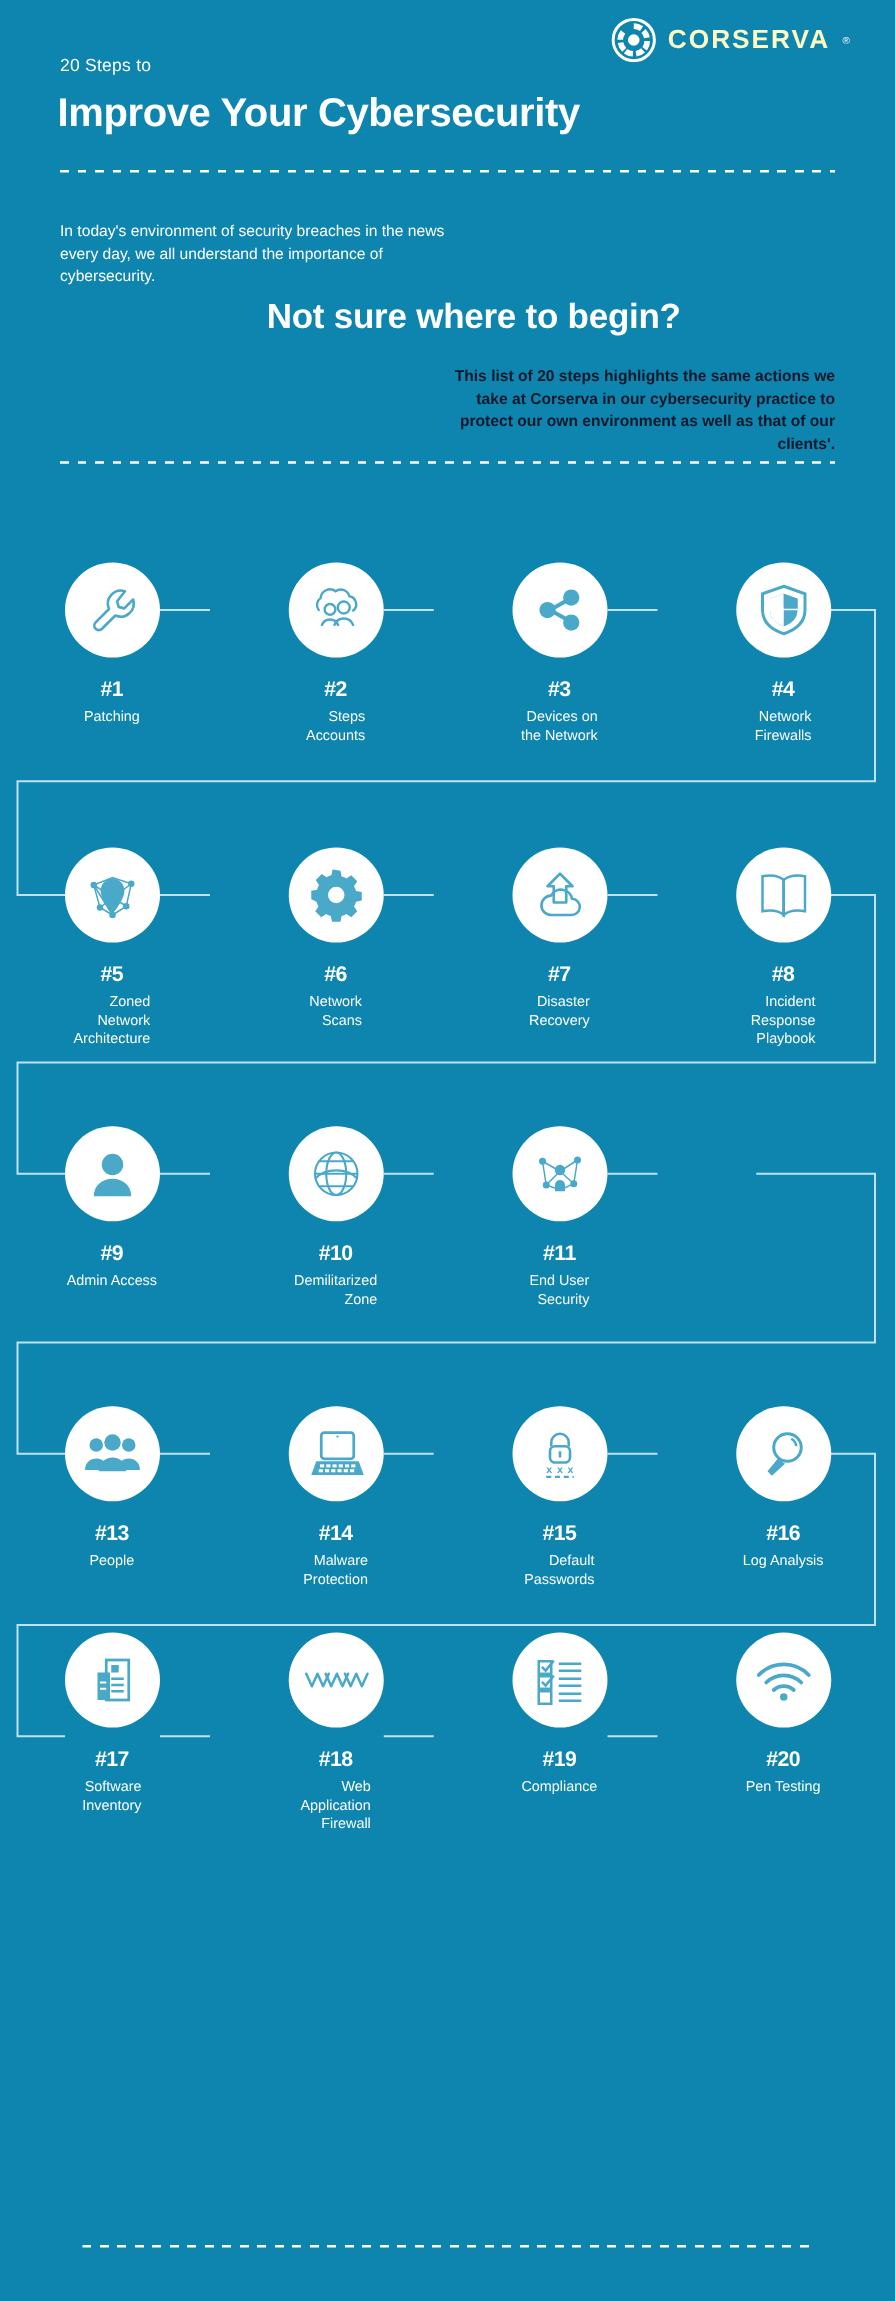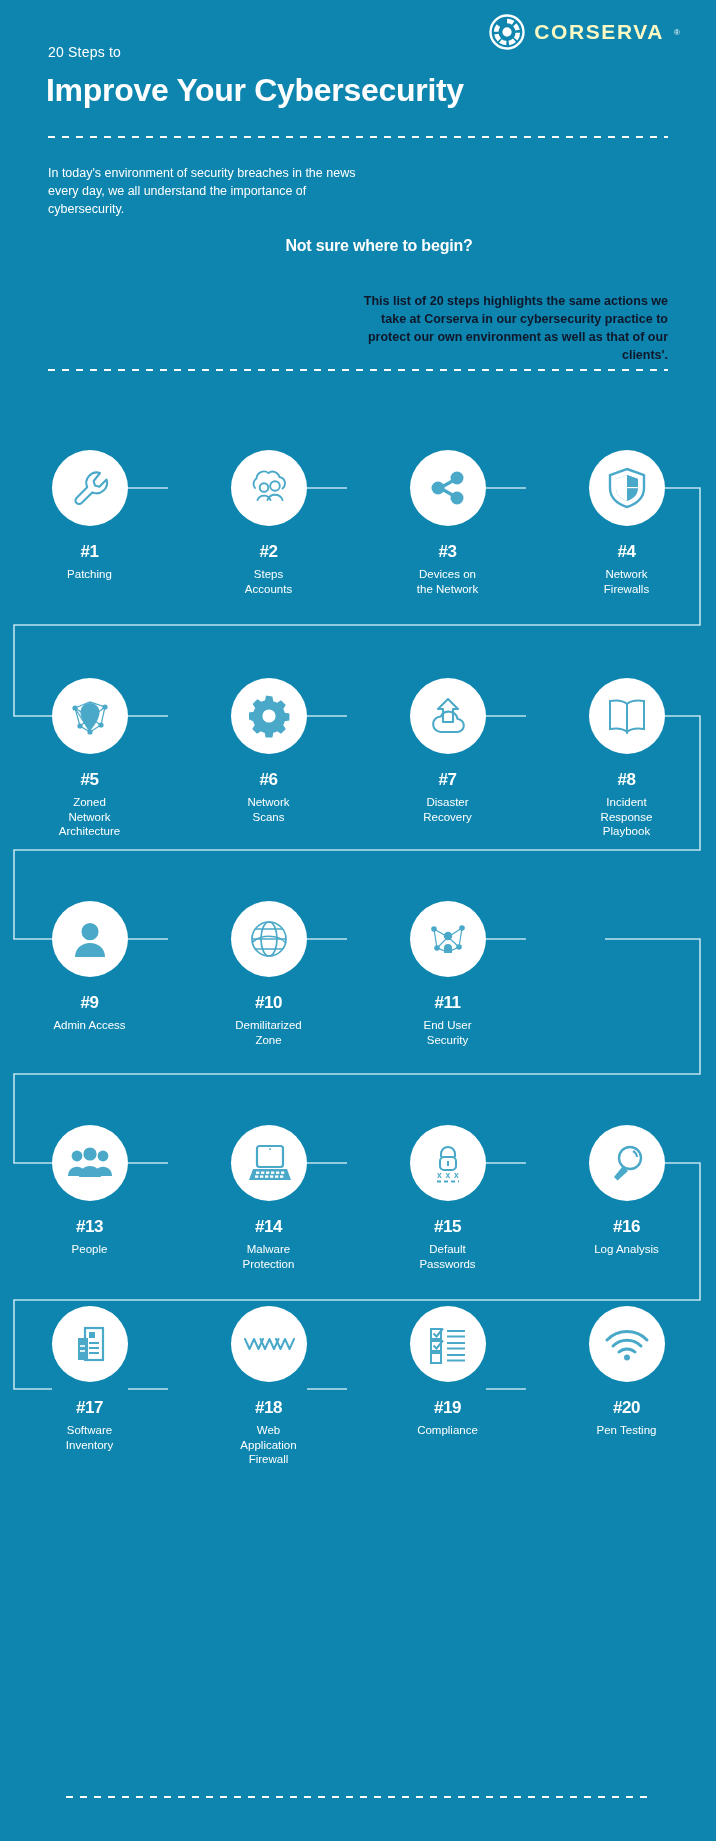--- a/index.html
+++ b/index.html
@@ -68,35 +68,35 @@
       rgba(255,255,255,0) 7px, rgba(255,255,255,0) 14px
     );
   }
   .dash-top   { left: 48px; right: 48px; top: 136px; }
   .dash-mid   { left: 48px; right: 48px; top: 369px; }
   .dash-bot   { left: 66px; right: 66px; top: 1796px; }
 
   .intro-para {
     position: absolute;
     left: 48px;
-    top: 165px;
+    top: 177px;
     width: 310px;
     color: #ffffff;
     font-size: 12.5px;
     line-height: 1.42;
     font-weight: 400;
   }
   .subhead {
     position: absolute;
     left: 0;
     right: 0;
     top: 237px;
     text-align: center;
     color: #ffffff;
-    font-size: 16px;
+    font-size: 28px;
     font-weight: bold;
     letter-spacing: -0.2px;
     padding-left: 42px;
   }
   .outro-para {
     position: absolute;
     right: 48px;
     top: 292px;
     width: 330px;
     text-align: right;
@@ -145,21 +145,21 @@
     color: #ffffff;
     font-size: 17px;
     font-weight: bold;
     letter-spacing: -0.4px;
   }
   .step-label {
     margin-top: 5px;
     color: #ffffff;
     font-size: 11.5px;
     line-height: 1.28;
-    text-align: center;
+    text-align: right;
     font-weight: 400;
     white-space: pre-line;
   }
 
   .row-1 { top: 30px; }
   .row-2 { top: 258px; }
   .row-3 { top: 481px; }
   .row-4 { top: 705px; }
   .row-5 { top: 886px; }
 </style>

